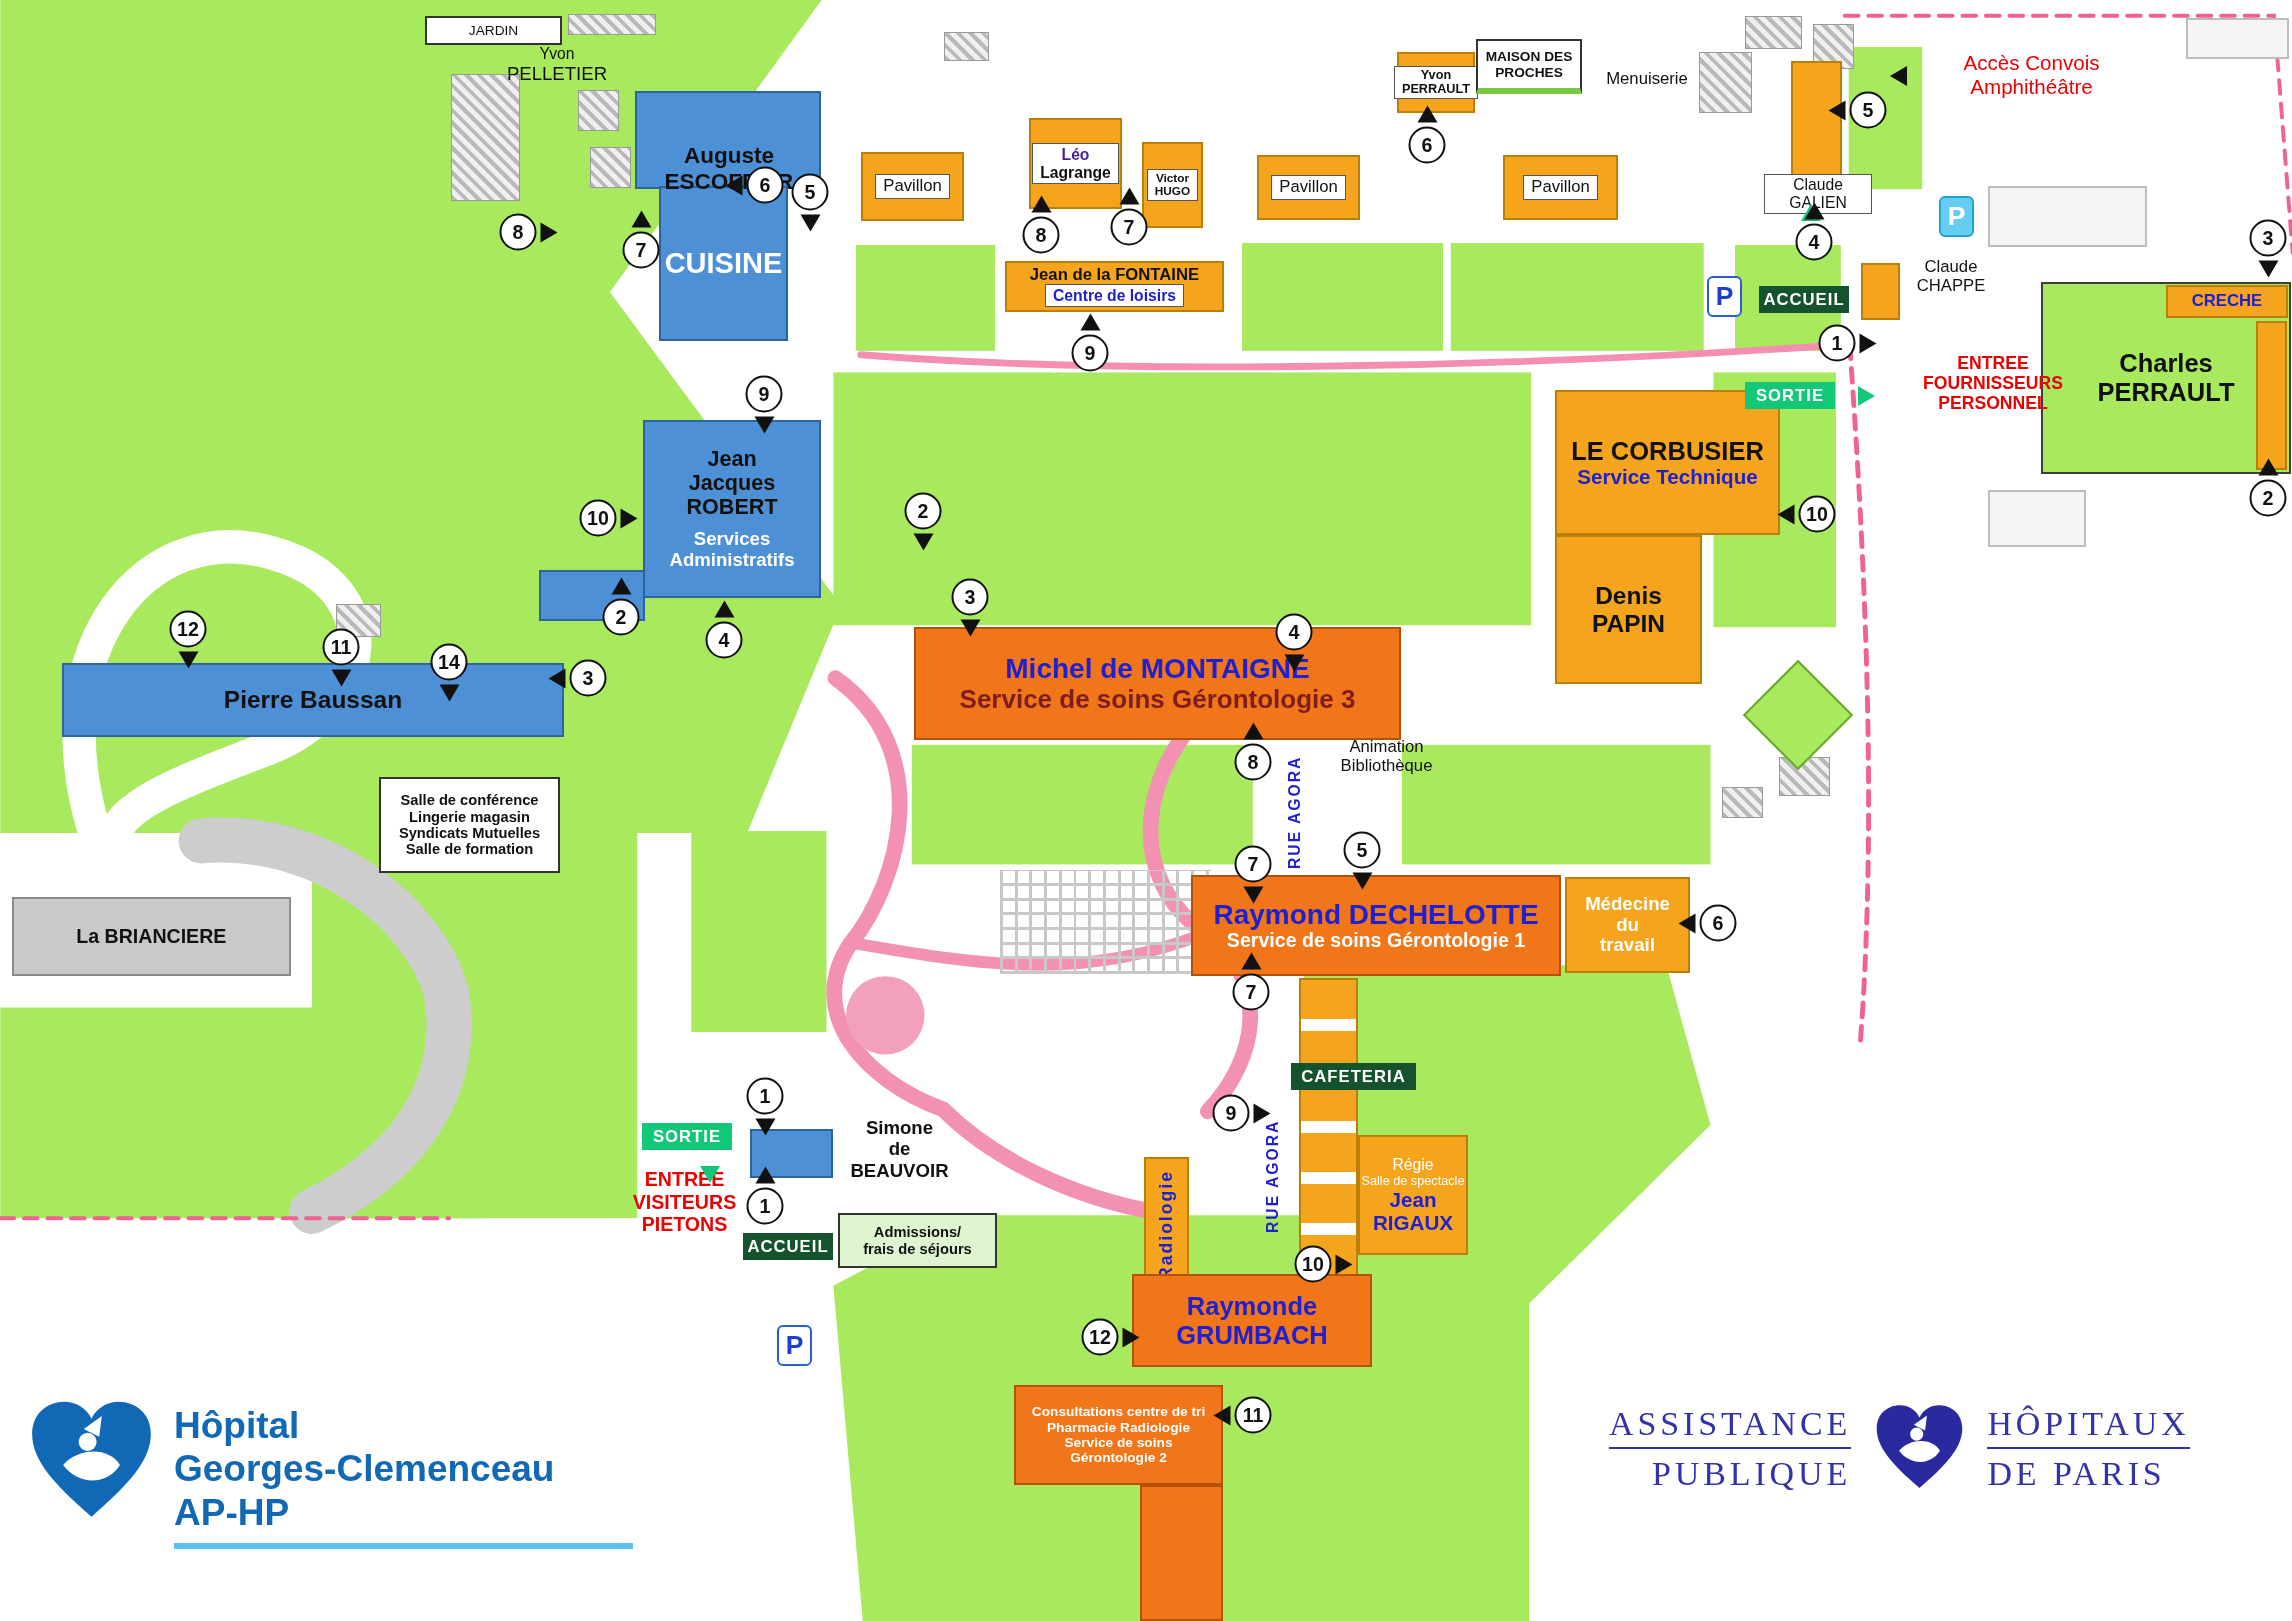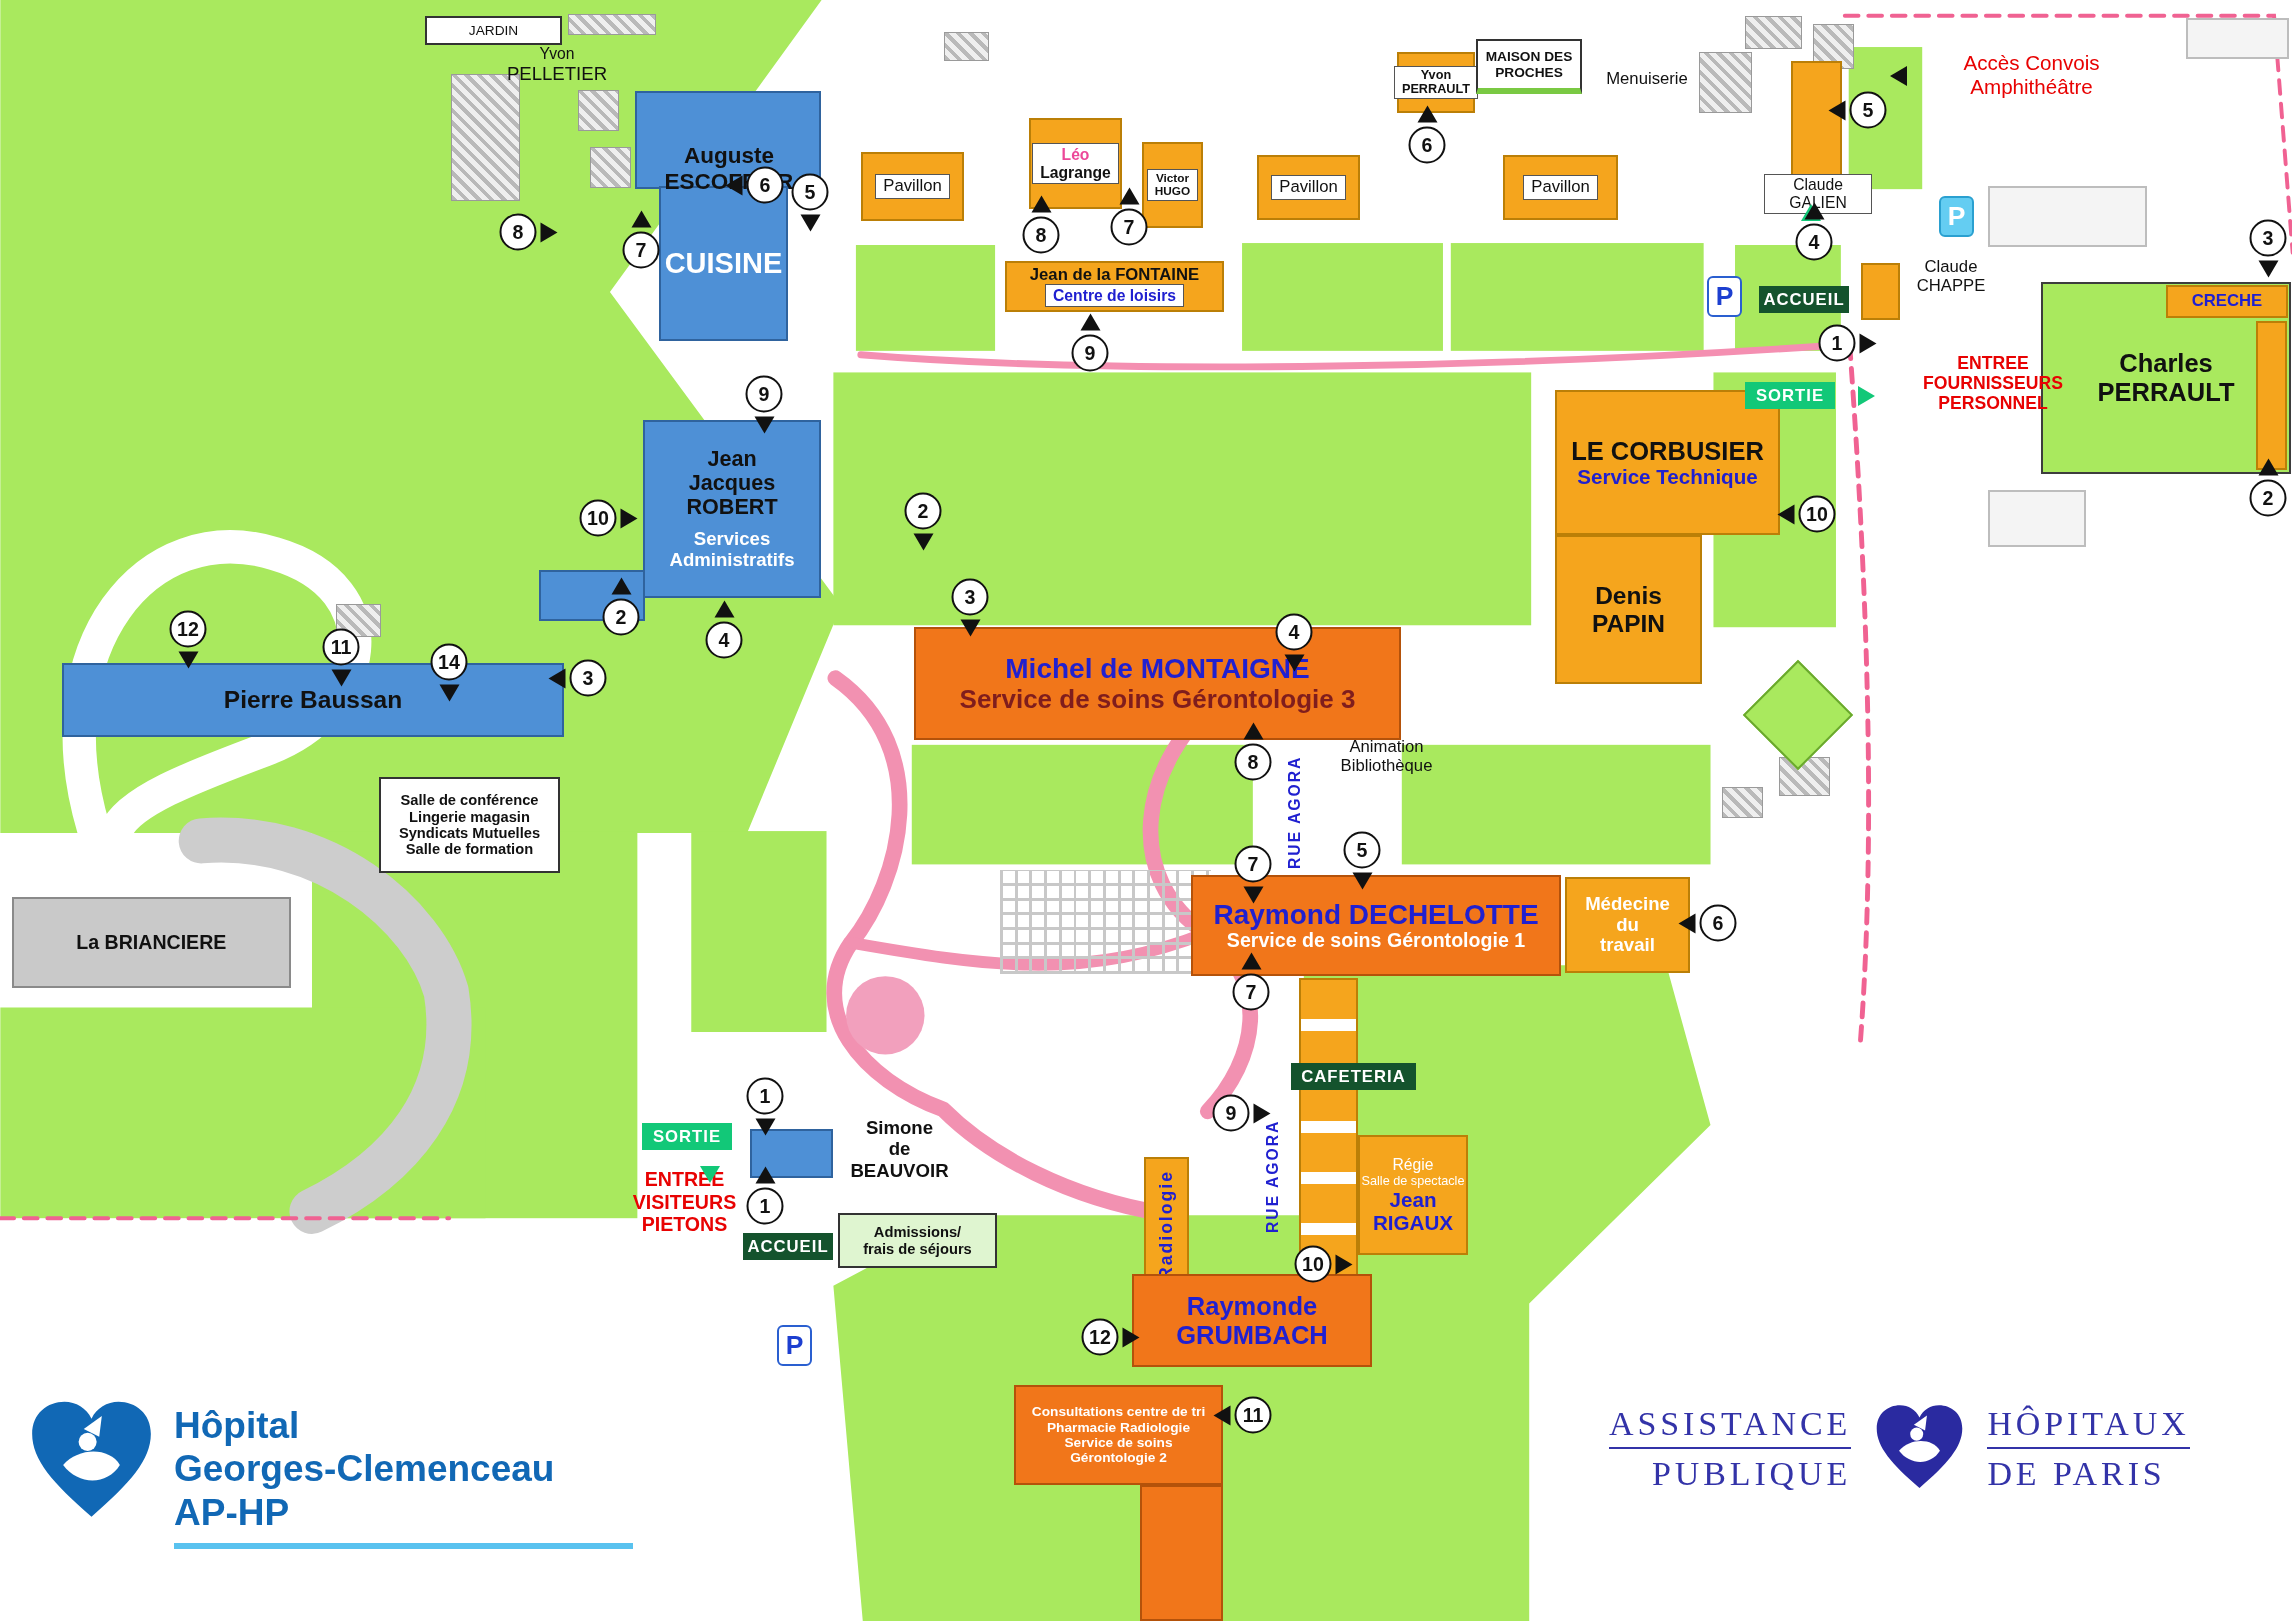--- a/index.html
+++ b/index.html
@@ -150,21 +150,21 @@
         <div style="font-size: 16.7px; color: rgb(17, 17, 17);">Pavillon</div>
       </div>
     </div>
     <div class="building b-orange" style="left: 1503px; top: 155px; width: 115px; height: 65px;">
       <div class="inner-box">
         <div style="font-size: 16.7px; color: rgb(17, 17, 17);">Pavillon</div>
       </div>
     </div>
     <div class="building b-orange" style="left: 1029px; top: 118px; width: 93px; height: 91px;">
       <div class="inner-box">
-        <div style="font-size: 15.7px; font-weight: bold; color: #ec4899;">Léo</div>
+        <div style="font-size: 15.7px; font-weight: bold; color: #4c1d95;">Léo</div>
         <div style="font-size: 15.7px; font-weight: bold; color: rgb(17, 17, 17);">Lagrange</div>
       </div>
     </div>
     <div class="building b-orange" style="left: 1142px; top: 142px; width: 61px; height: 86px;">
       <div class="inner-box">
         <div style="font-size: 11.8px; font-weight: bold; color: rgb(17, 17, 17);">Victor</div>
         <div style="font-size: 11.8px; font-weight: bold; color: rgb(17, 17, 17);">HUGO</div>
       </div>
     </div>
     <div class="building b-orange" style="left: 1397px; top: 52px; width: 78px; height: 61px;">
@@ -224,21 +224,21 @@
     </div>
     <div class="building b-orangeRed" style="left: 1140px; top: 1485px; width: 83px; height: 136px;"></div>
     <div class="building b-green" style="left: 2041px; top: 282px; width: 250px; height: 192px;">
       <div style="font-size: 25.5px; font-weight: bold; color: rgb(17, 17, 17);">Charles</div>
       <div style="font-size: 25.5px; font-weight: bold; color: rgb(17, 17, 17);">PERRAULT</div>
     </div>
     <div class="building b-orange" style="left: 2166px; top: 285px; width: 122px; height: 33px;">
       <div style="font-size: 16.7px; font-weight: bold; color: rgb(32, 32, 208);">CRECHE</div>
     </div>
     <div class="building b-orange" style="left: 2256px; top: 321px; width: 31px; height: 149px;"></div>
-    <div class="building b-gray" style="left: 11.8px; top: 897px; width: 279px; height: 91px;">
+    <div class="building b-gray" style="left: 11.8px; top: 897px; width: 279px; height: 79px;">
       <div style="font-size: 19.6px; font-weight: bold; color: rgb(17, 17, 17);">La BRIANCIERE</div>
     </div>
     <div class="building b-white accent-green" style="left: 1476px; top: 39px; width: 106px; height: 55px;">
       <div style="font-size: 13.7px; font-weight: bold; color: rgb(17, 17, 17);">MAISON DES</div>
       <div style="font-size: 13.7px; font-weight: bold; color: rgb(17, 17, 17);">PROCHES</div>
     </div>
     <div class="building b-white" style="left: 379px; top: 741px; width: 181px; height: 96px; margin-top: 36px;">
       <div style="font-size: 14.7px; font-weight: bold; color: rgb(17, 17, 17);">Salle de conférence</div>
       <div style="font-size: 14.7px; font-weight: bold; color: rgb(17, 17, 17);">Lingerie magasin</div>
       <div style="font-size: 14.7px; font-weight: bold; color: rgb(17, 17, 17);">Syndicats Mutuelles</div>

